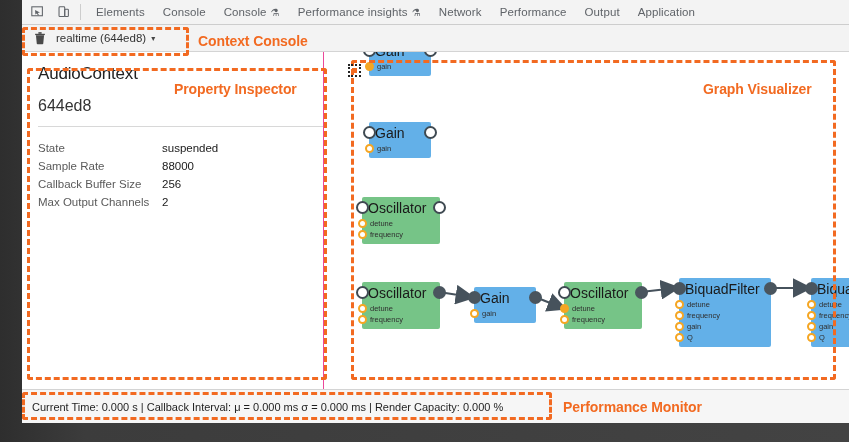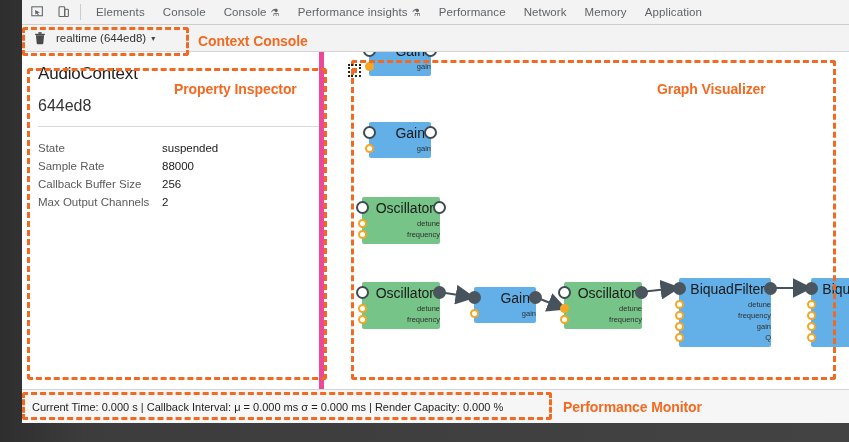--- a/index.html
+++ b/index.html
@@ -51,34 +51,34 @@
     display:flex; align-items:center; gap:5px; white-space:nowrap;
   }
   .caret { font-size:8px; color:#444; }
   
   .main {
     position:absolute; left:0; top:52px; width:827px; height:337px;
     display:flex; background:#fff;
   }
   .inspector {
     width:302px; height:100%;
-    border-right:5px solid #ec4899;
+    border-right:1px solid #ec4899;
     background:#fff; padding:12px 16px 0 16px;
   }
   .insp-title { font-size:17px; color:#222; font-weight:400; letter-spacing:-.2px;}
   .insp-sub { font-size:16px; color:#333; margin-top:13px; }
   .insp-rule { height:1px; background:#d8d8d8; margin:11px -16px 0 0; }
   .prop-table { margin-top:12px; width:100%; border-collapse:collapse; }
   .prop-table td { font-size:11.5px; padding:3px 0; vertical-align:top; }
   .prop-k { color:#5a5a5a; width:124px;margin-top:32px; }
   .prop-v { color:#202020; }
   
   .graph {
     position:relative; flex:1; height:100%;
-    background:#ffffff; overflow:hidden;text-align:right;
+    background:#ffffff; overflow:hidden;
   }
   .gnode {
     position:absolute;
     border-radius:2px;
     font-family:"Liberation Sans", sans-serif;
   }
   .gnode .nhead {
     font-size:14px; color:#1a1a1a; line-height:1;
     padding:4px 6px 3px 6px; white-space:nowrap;
   }
@@ -159,27 +159,27 @@
     </div>
     <div class="tab">
       <span>Console</span>
       <span class="flask">⚗</span>
     </div>
     <div class="tab">
       <span>Performance insights</span>
       <span class="flask">⚗</span>
     </div>
     <div class="tab">
+      <span>Network</span>
+    </div>
+    <div class="tab">
       <span>Performance</span>
     </div>
     <div class="tab">
-      <span>Network</span>
-    </div>
-    <div class="tab">
-      <span>Memory</span>
+      <span>Output</span>
     </div>
     <div class="tab">
       <span>Application</span>
     </div>
   </div>
 
   <div class="ctxrow">
     <div class="trash">
       <svg width="12" height="13" viewBox="0 0 14 16">
         <path d="M2 4 h10 l-1 10 a1 1 0 0 1 -1 1 h-6 a1 1 0 0 1 -1 -1 z" fill="#4a4a4a"></path>
@@ -314,17 +314,17 @@
   </div>
 </div>
 
 <div class="anno" style="left:22px; top:27px; width:167px; height:29px;"></div>
 <div class="anno-label" style="left:198px; top:33px;">Context Console</div>
 
 <div class="anno" style="left:27px; top:68px; width:300px; height:312px;"></div>
 <div class="anno-label" style="left:174px; top:81px;">Property Inspector</div>
 
 <div class="anno" style="left:351px; top:60px; width:485px; height:320px;"></div>
-<div class="anno-label" style="left:657px; top:81px;text-align:center;">Graph Visualizer</div>
+<div class="anno-label" style="left:703px; top:81px;text-align:center;">Graph Visualizer</div>
 <div class="handle" style="left:348px; top:64px;"></div>
 
 <div class="anno" style="left:22px; top:392px; width:530px; height:28px;"></div>
 <div class="anno-label" style="left:563px; top:399px;">Performance Monitor</div>
 
 </body></html>

